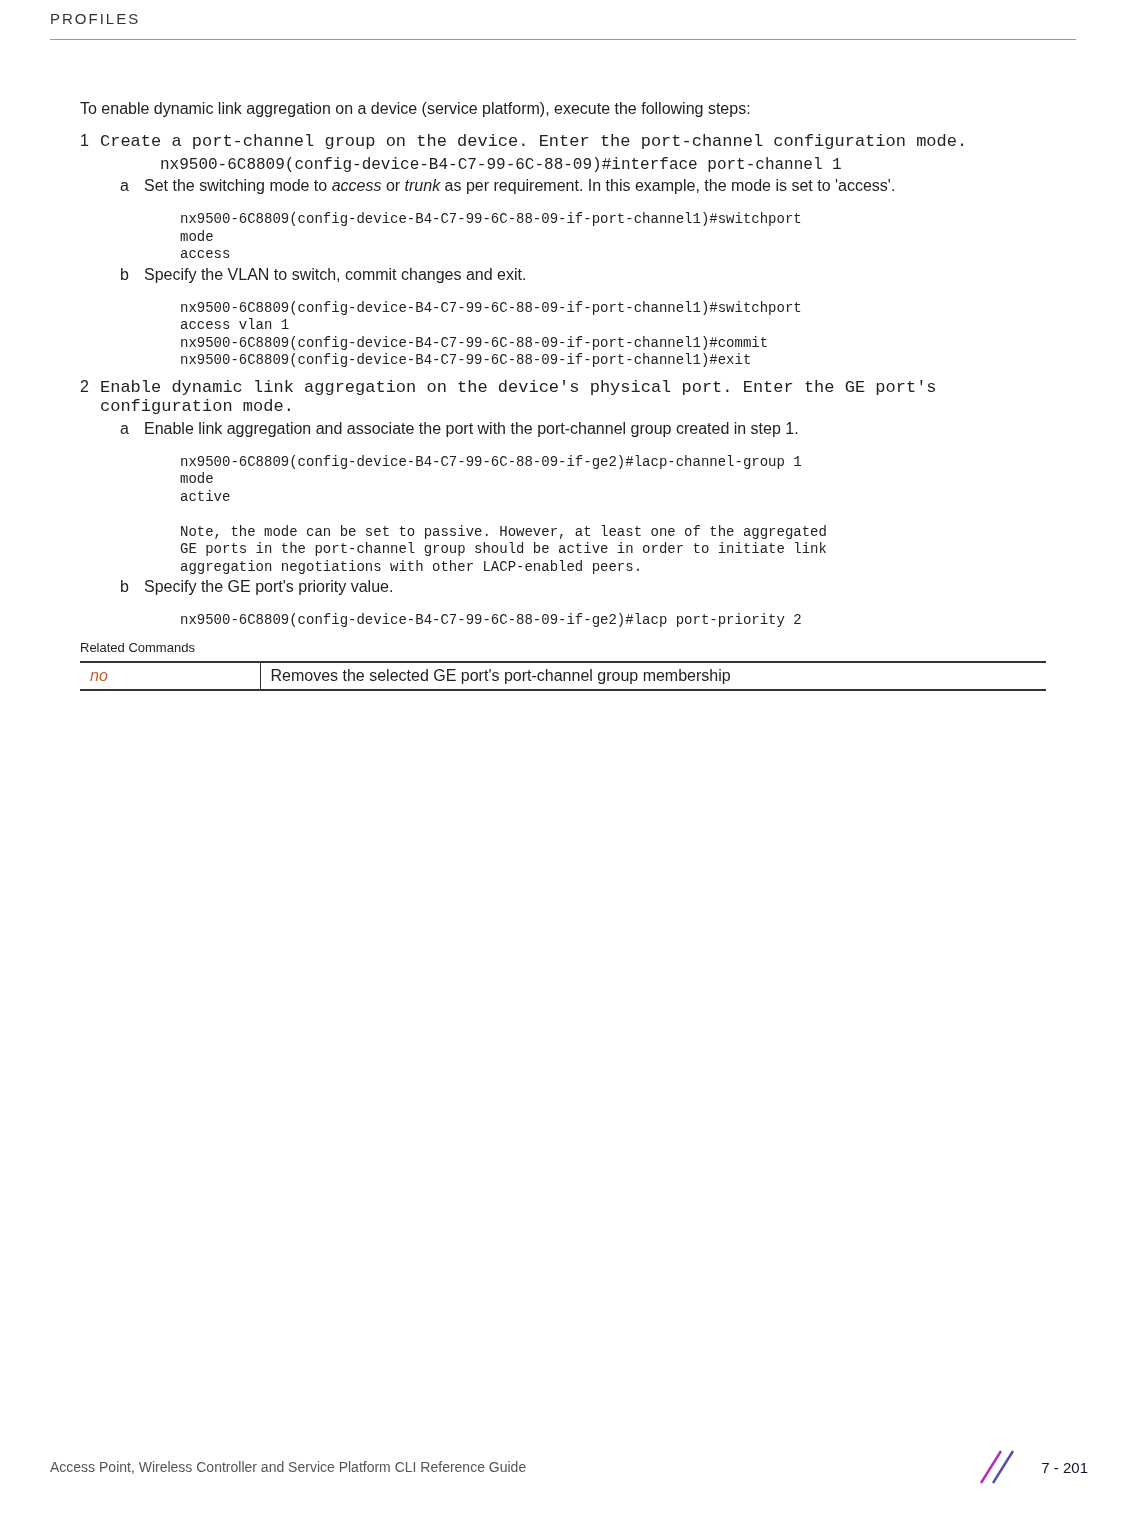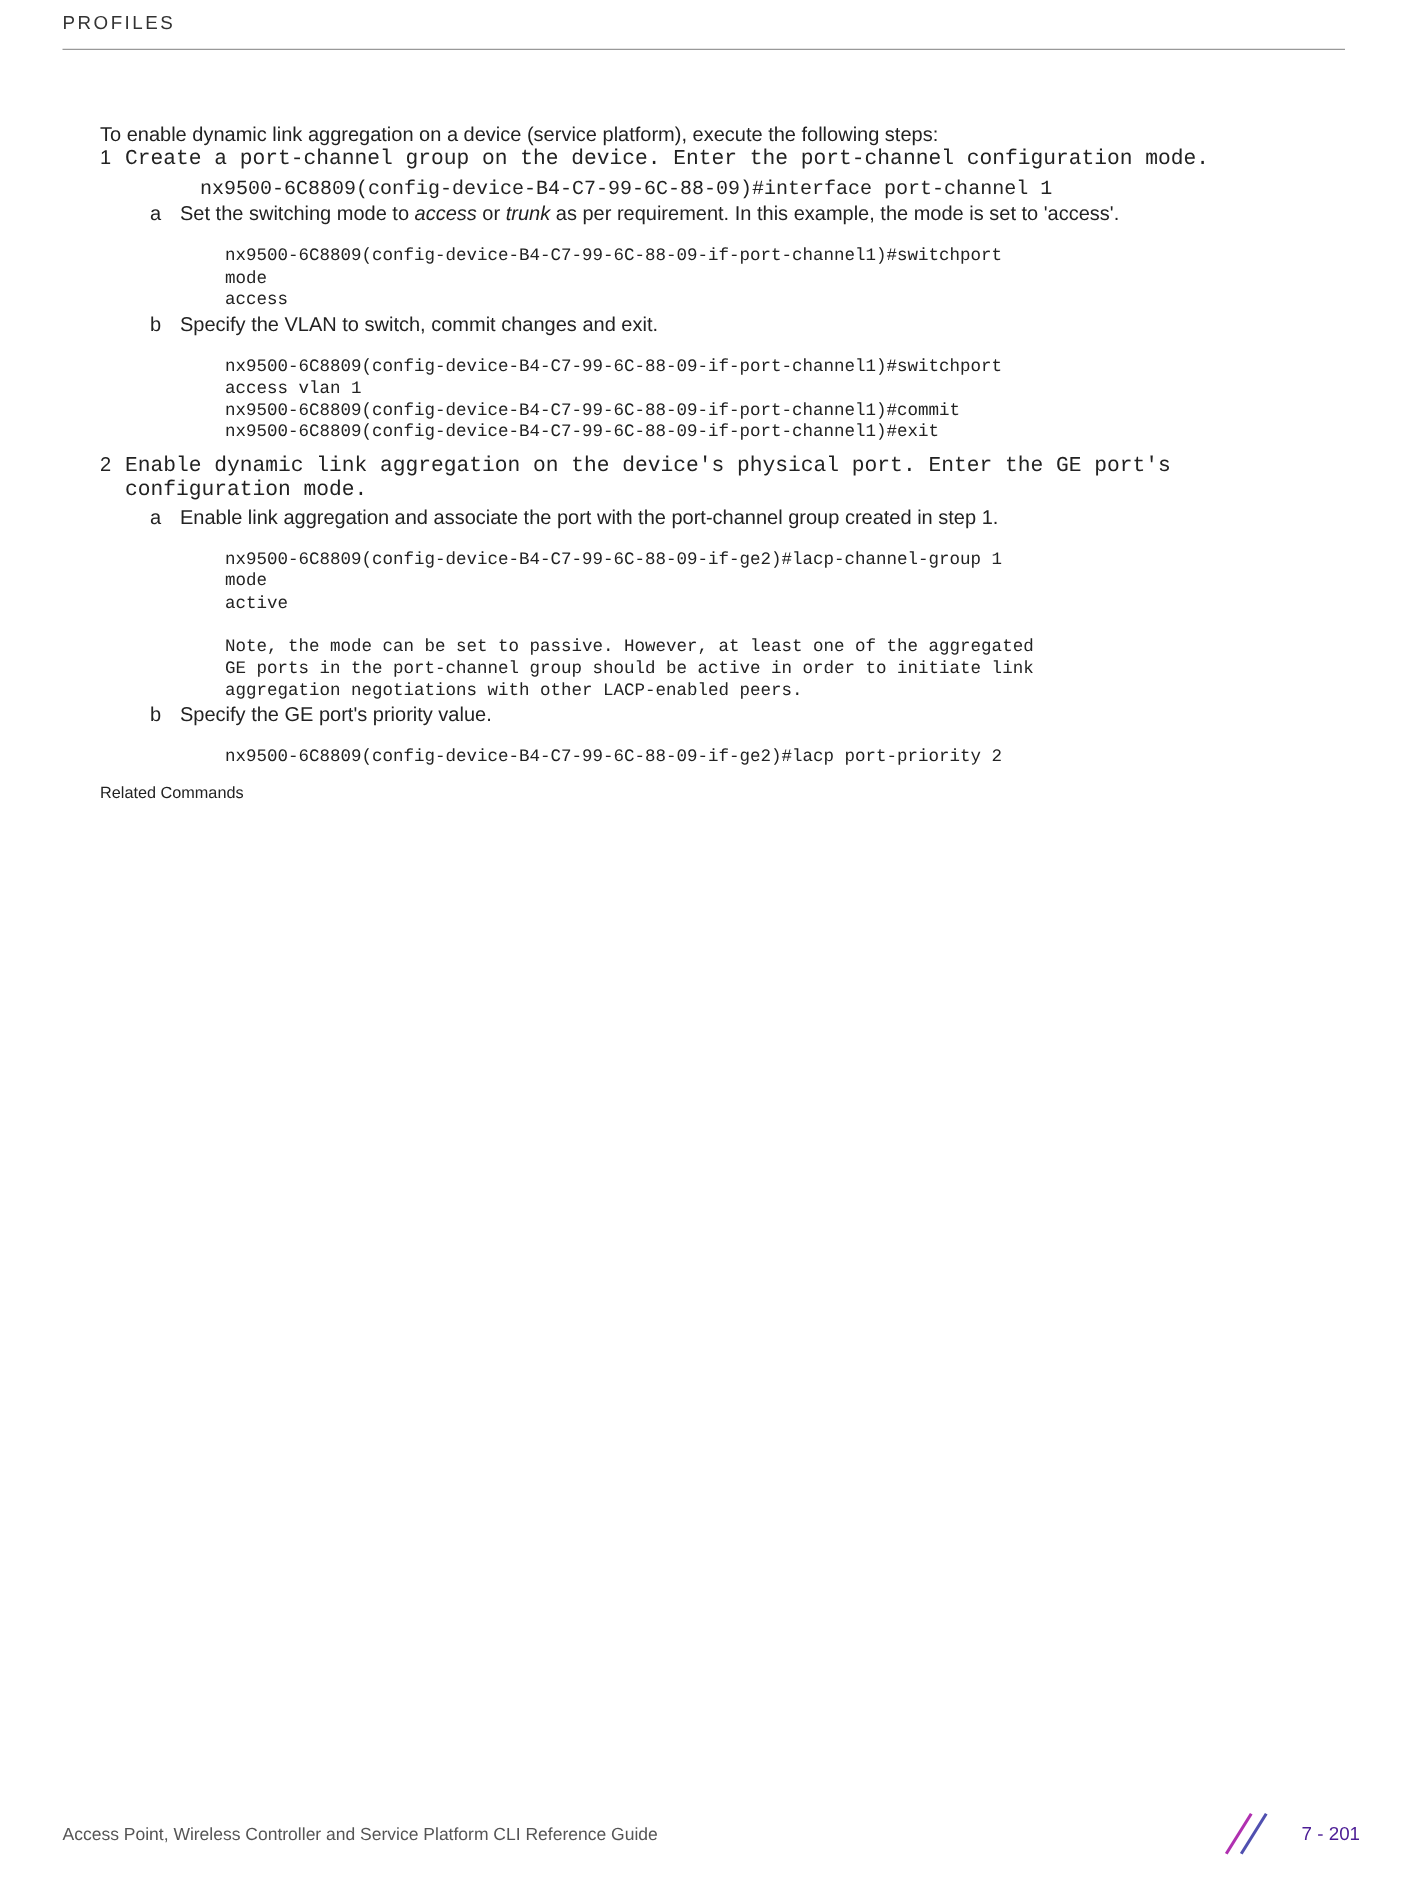--- a/index.html
+++ b/index.html
@@ -28,20 +28,21 @@
       letter-spacing: 2px;
       color: #333;
       padding-bottom: 4px;
       font-weight: 300;
     }
     .content {
       padding: 60px 30px 0 30px;
     }
     .intro-text {
       font-size: 16px;
+      margin-bottom: 14px;
       font-weight: 300;
       color: #222;
     }
     .step1 {
       display: flex;
       margin-bottom: 4px;
     }
     .step-num {
       width: 20px;
       font-size: 16px;
@@ -127,21 +128,21 @@
       color: #555;
       font-weight: 300;
     }
     .footer-right {
       display: flex;
       align-items: center;
       gap: 8px;
     }
     .page-num {
       font-size: 15px;
-      color: #4c1d95;
+      color: #0f172a;
       font-weight: 300;
     }
     .slash-icon {
       width: 60px;
       height: 36px;
     }
   </style>
 </head>
 <body>
 
@@ -195,20 +196,28 @@
 GE ports in the port-channel group should be active in order to initiate link
 aggregation negotiations with other LACP-enabled peers.</div>
 
     <div class="substep">
       <span class="substep-letter">b</span>
       <span class="substep-text">Specify the GE port's priority value.</span>
     </div>
     <div class="code-block2">nx9500-6C8809(config-device-B4-C7-99-6C-88-09-if-ge2)#lacp port-priority 2</div>
 
     <div class="related-commands">Related Commands</div>
+    <table class="related-table">
+      <tbody>
+          <tr>
+        <td>no</td>
+        <td>Removes the selected GE port's port-channel group membership</td>
+      </tr>
+    </tbody>
+      </table>
 
   </div>
 </div>
 
 <div class="footer">
   <span class="footer-text">Access Point, Wireless Controller and Service Platform CLI Reference Guide</span>
   <div class="footer-right">
     <svg class="slash-icon" viewBox="0 0 60 36">
       <line x1="8" y1="34" x2="28" y2="2" stroke="#b030b0" stroke-width="2.5"></line>
       <line x1="20" y1="34" x2="40" y2="2" stroke="#5050b0" stroke-width="2.5"></line>

